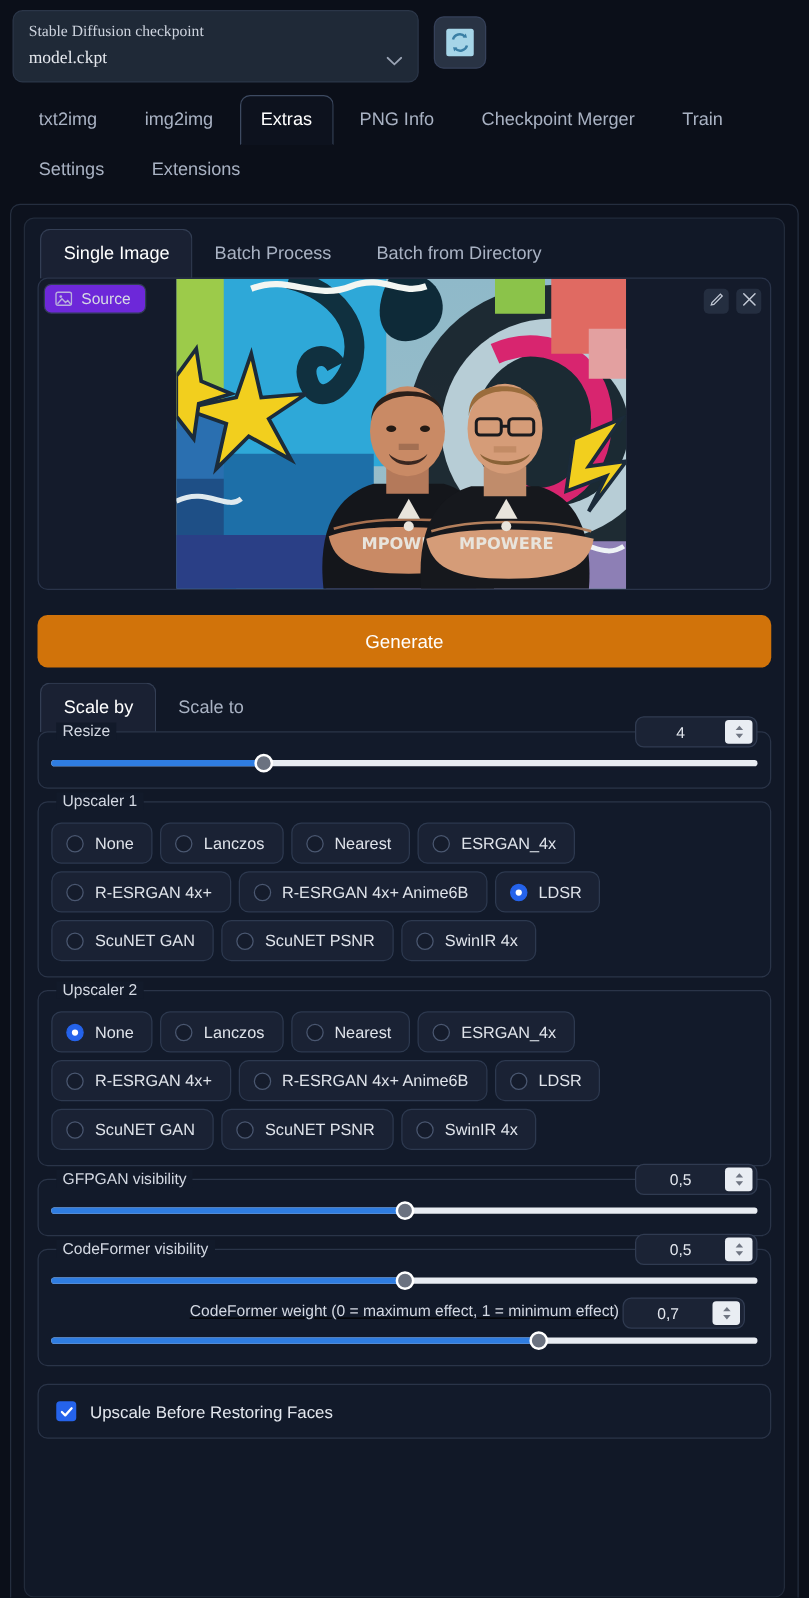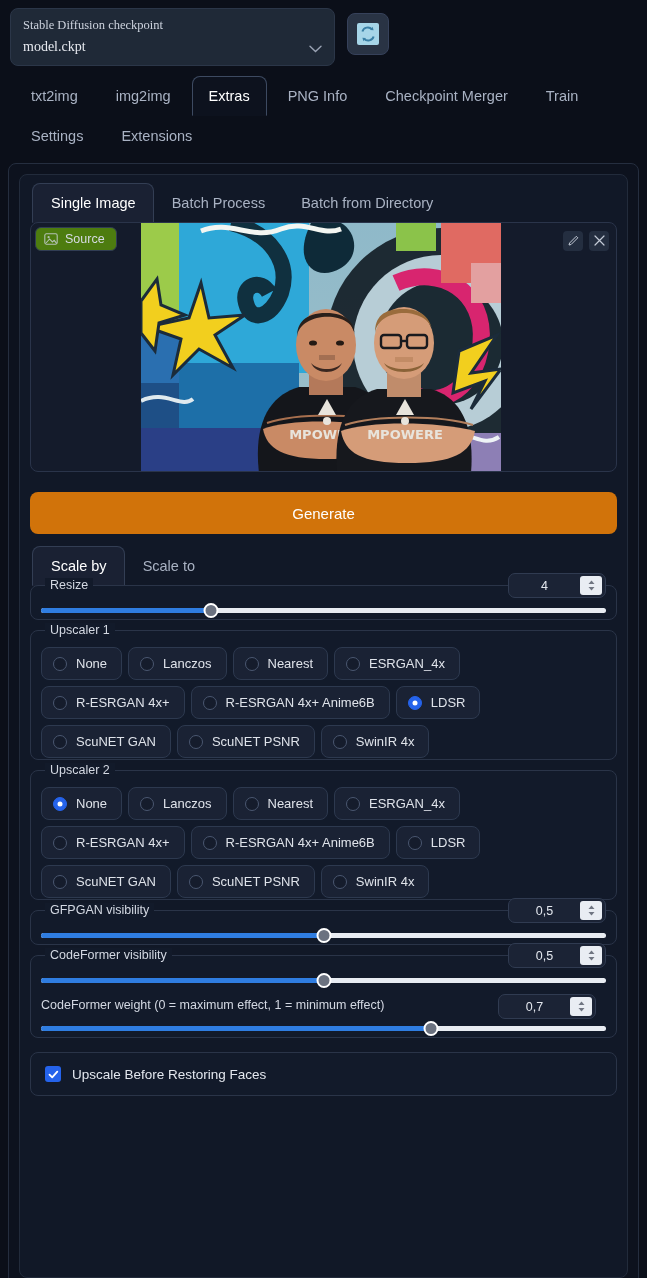--- a/index.html
+++ b/index.html
@@ -124,21 +124,21 @@
     border-radius: 8px;
     background: #141b2b;
     height: 250px;
     position: relative;
     overflow: hidden;
     margin-top: -1px;
   }
   .src-chip {
     position: absolute; left: 4px; top: 4px;
     display: flex; align-items: center; gap: 7px;
-    background: #4d7c0f;
+    background: #6d28d9;
     border: 1px solid #313d54;
     border-radius: 6px;
     padding: 4px 11px 4px 8px;
     color: #d6dbe4;
     font-size: 12.5px;
     z-index: 4;
     justify-content: center;
   }
   .chip-ic { width: 14px; height: 14px; opacity: .8; }
   .img-tools {
@@ -174,21 +174,22 @@
     cursor: pointer;
   }
 
   
   .group {
     border: 1px solid #2a3448;
     border-radius: 8px;
     background: #121a2a;
     position: relative;
     margin-top: 10px;
-    padding: 16px 10px 1px 10px;
+    padding: 16px 10px 12px 10px;
+    text-align: center;
   }
   .group > .glabel {
     position: absolute;
     top: -8px; left: 14px;
     background: #121a2a;
     padding: 0 5px;
     color: #d3d8e2;
     font-size: 12.5px;
     line-height: 14px;
   }
@@ -610,21 +611,21 @@
               <path d="M4.5 11.5 L7.5 8 L1.5 8 Z" fill="#6f7582"></path>
             </svg>
       </div>
     </div>
     <div class="track">
       <div class="bar"></div>
       <div class="fill" style="width:50%"></div>
       <div class="thumb" style="left:50%"></div>
     </div>
 
-    <div class="srow" style="margin-top:10px; position:relative;">
+    <div class="srow" style="margin-top:10px; position:relative;text-decoration:underline;">
       <span class="slab">CodeFormer weight (0 = maximum effect, 1 = minimum effect)</span>
       <div class="numbox" style="top:-4px;">
         <div class="numval">0,7</div>
         <div class="spin">
           <svg width="9" height="13" viewBox="0 0 9 13">
                 <path d="M4.5 1.5 L7.5 5 L1.5 5 Z" fill="#6f7582"></path>
                 <path d="M4.5 11.5 L7.5 8 L1.5 8 Z" fill="#6f7582"></path>
               </svg>
         </div>
       </div>

